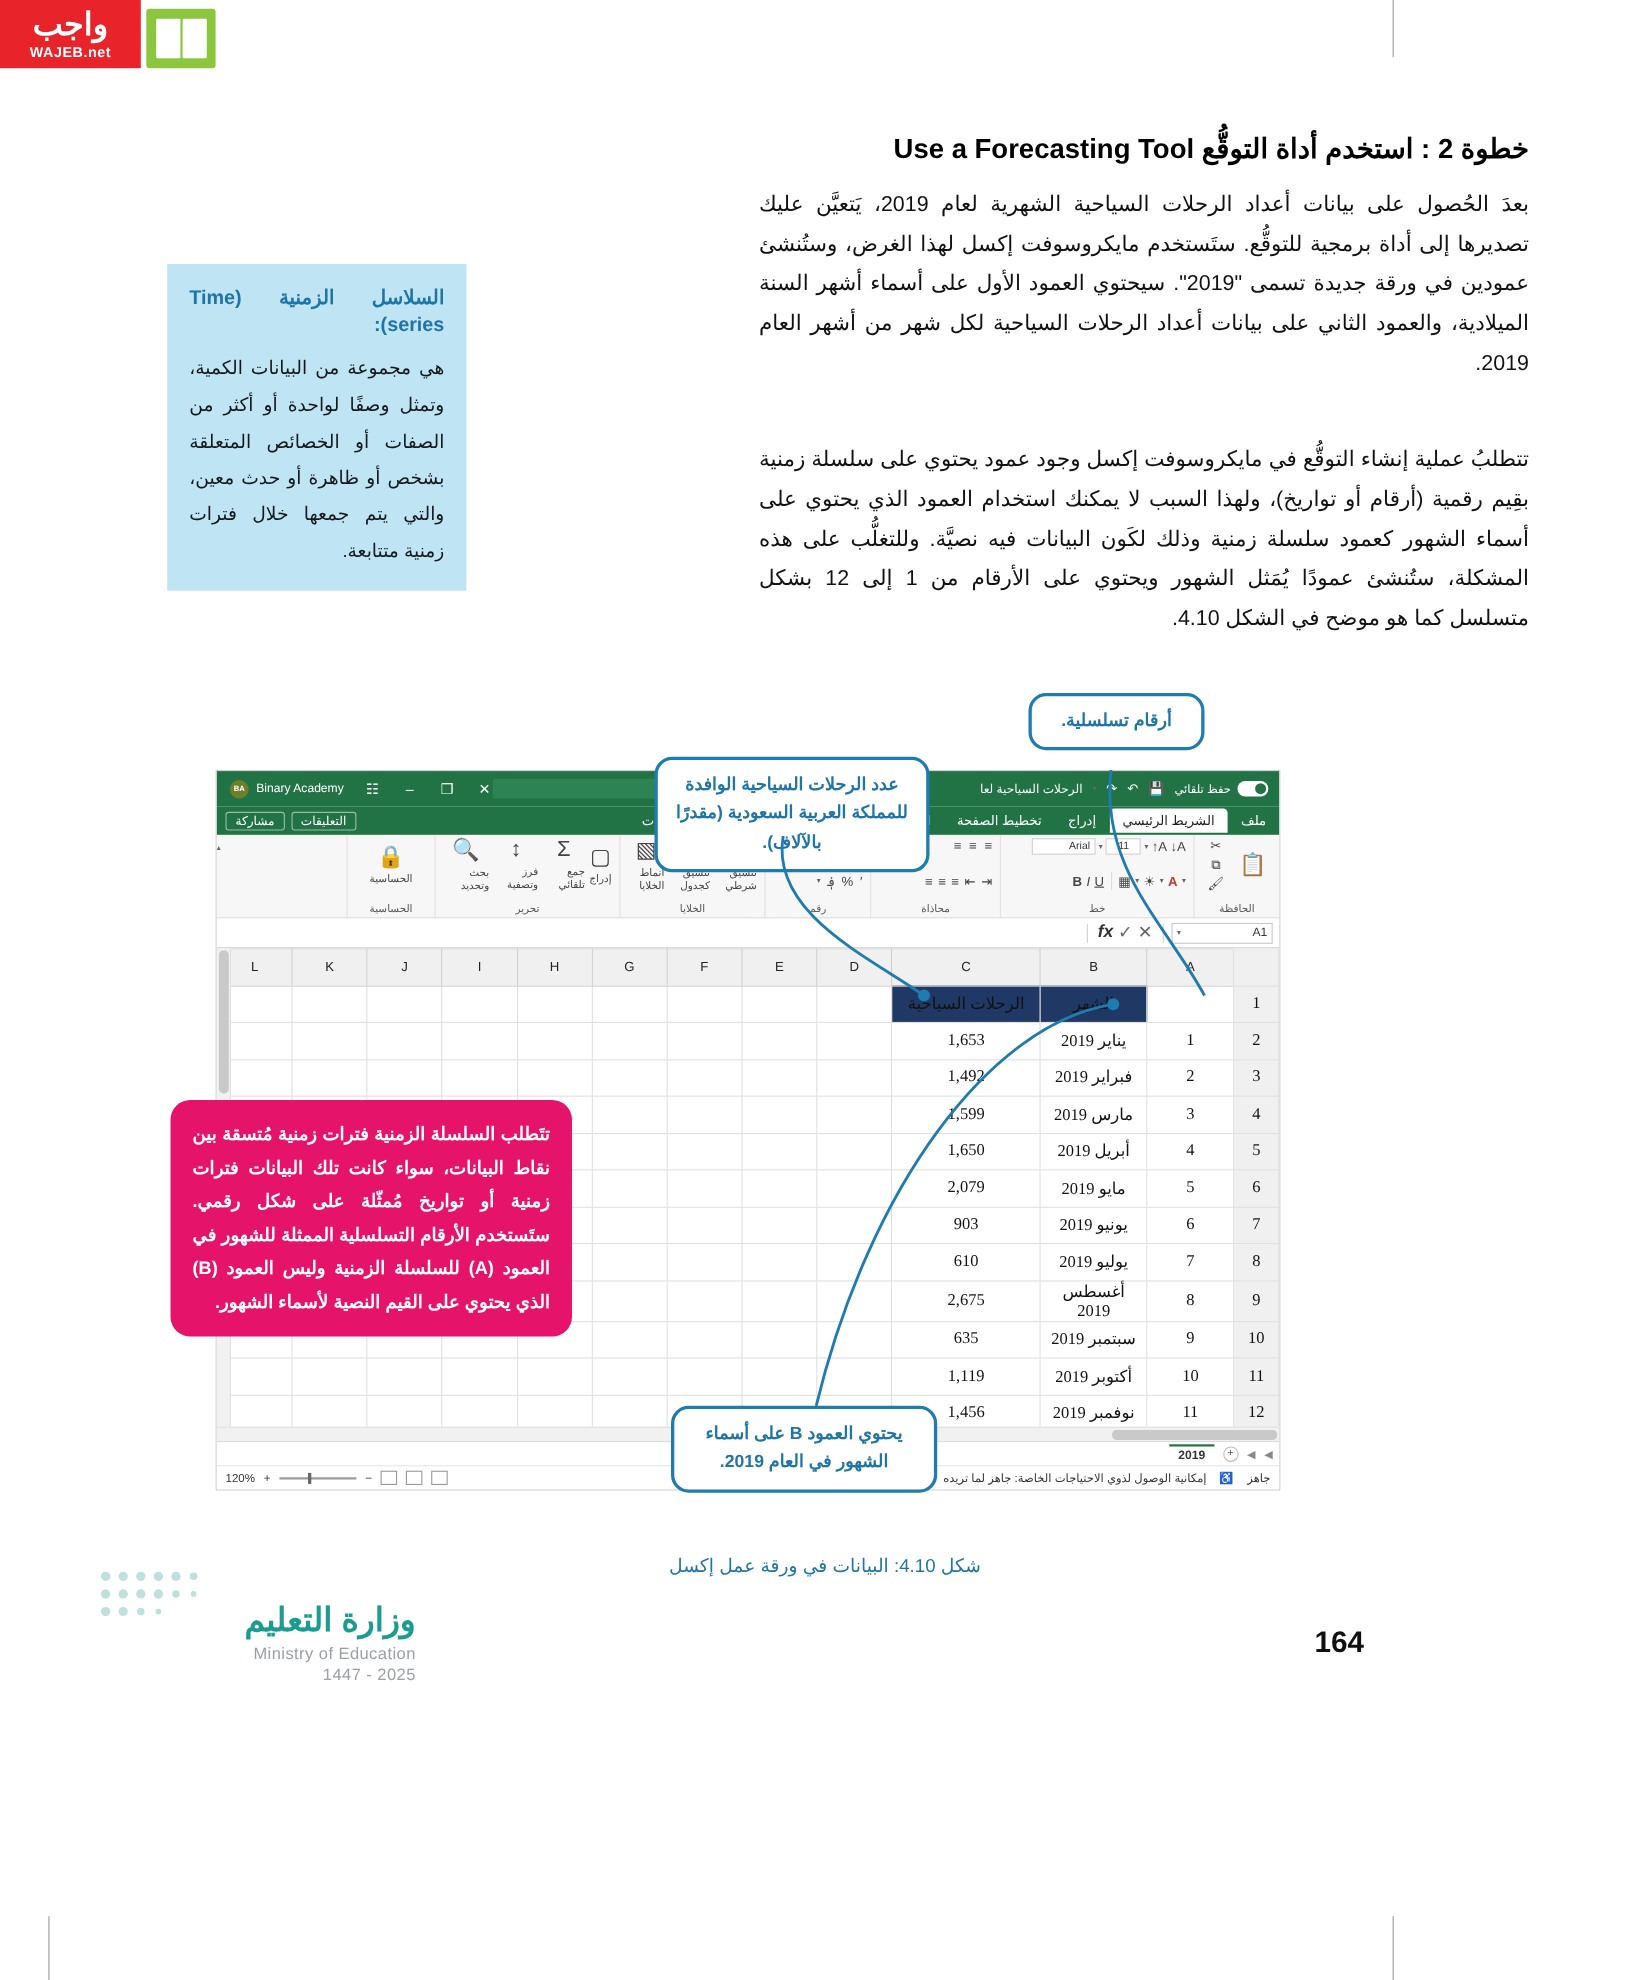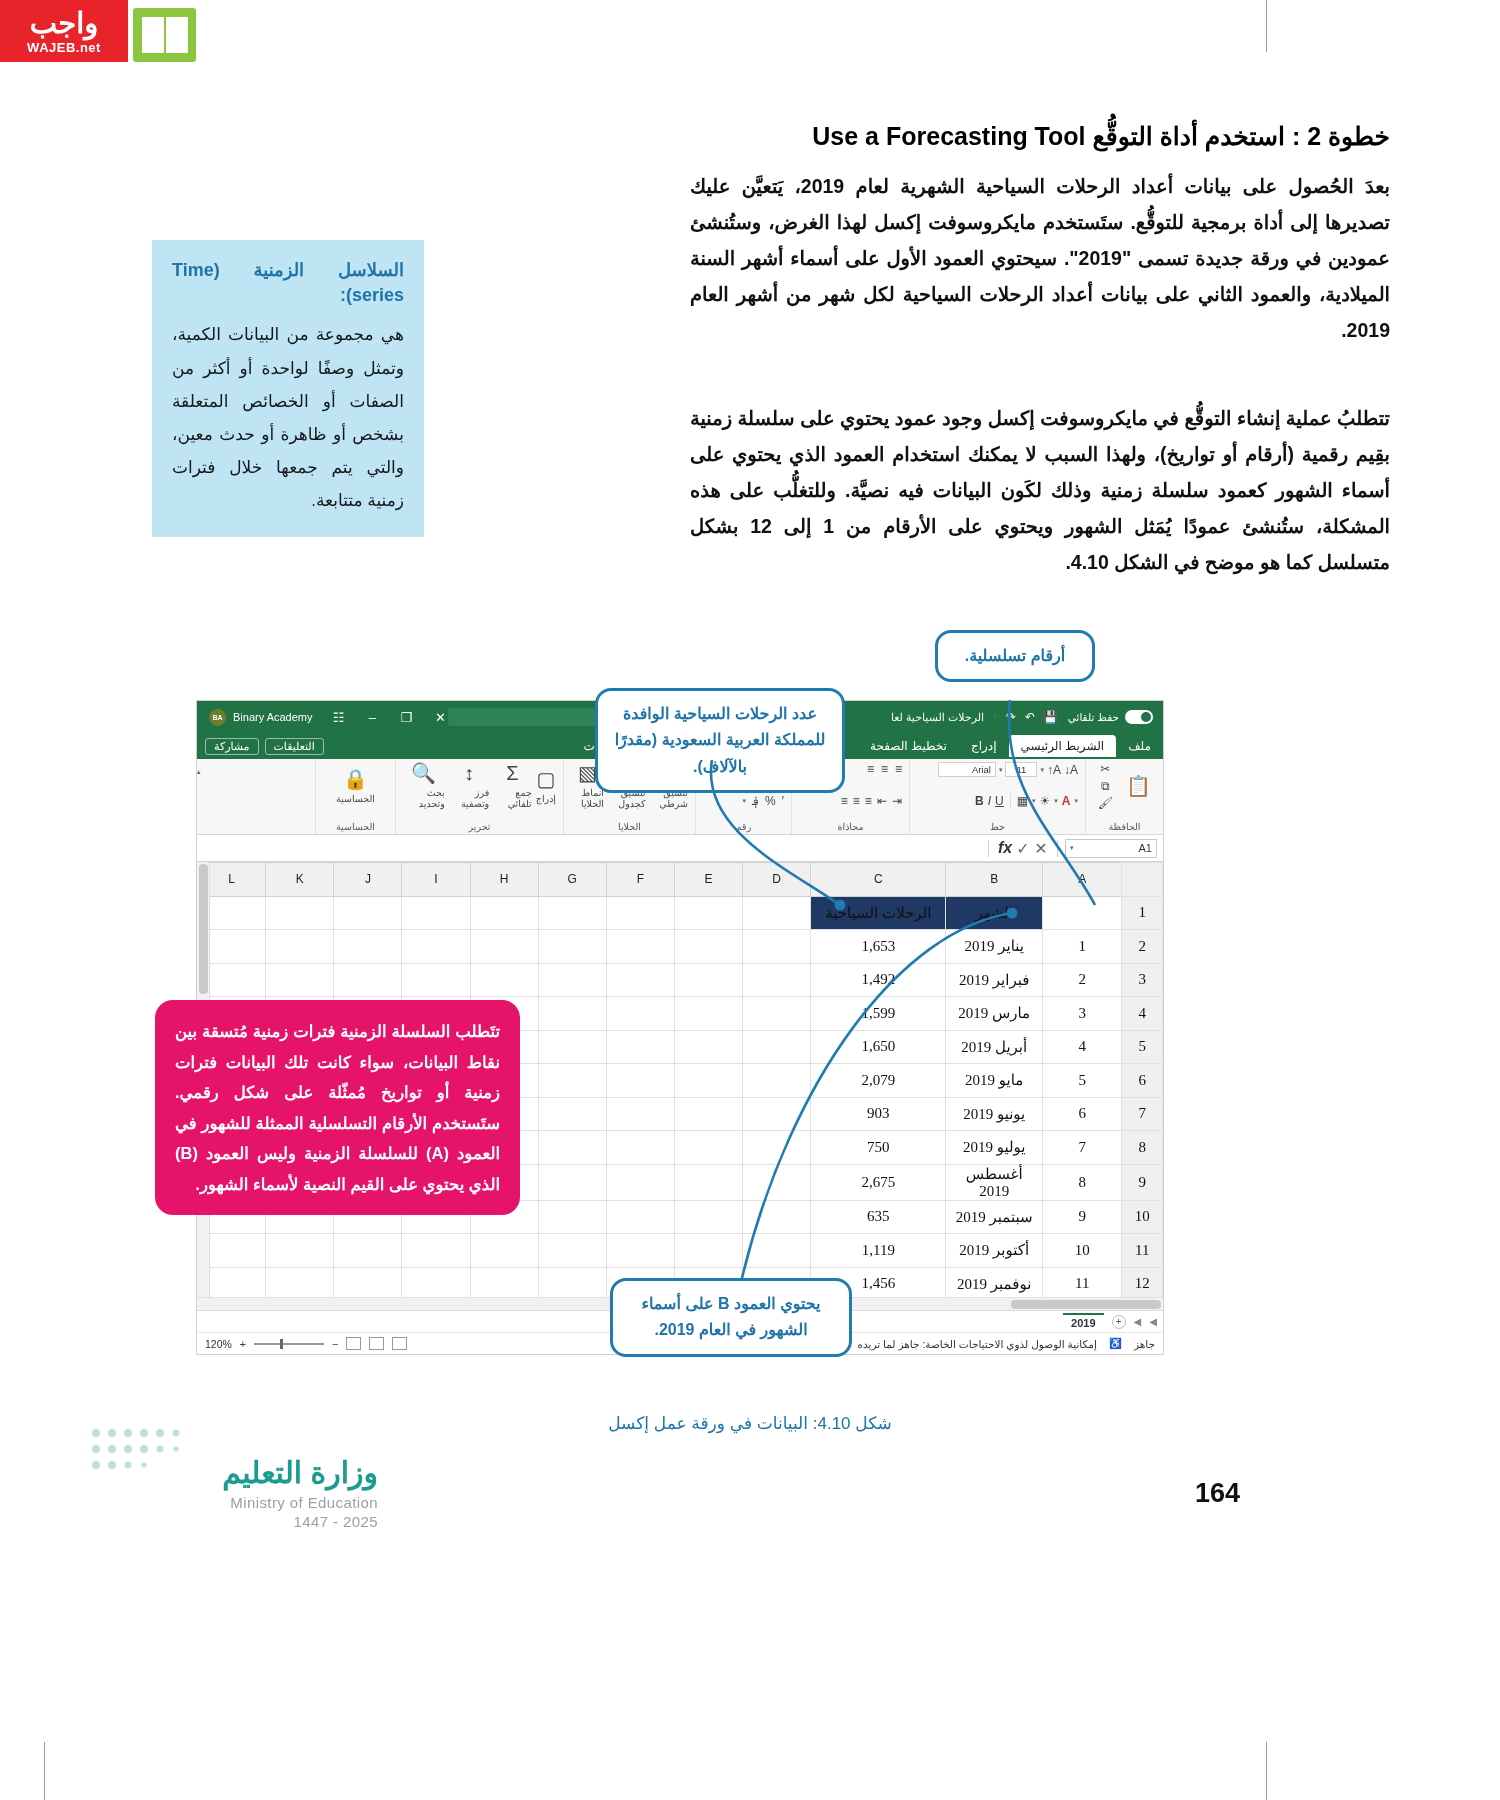--- a/index.html
+++ b/index.html
@@ -34,21 +34,21 @@
   
   #content { position:absolute; top:120px; right:110px; width:700px; }
 
   .heading {
     font-size:25px; font-weight:bold; color:#000;
     margin:0 0 14px 0; direction:rtl; text-align:right;
     line-height:1.35;
   }
   .para {
     font-size:19.5px; color:#111; line-height:1.85;
-    text-align:justify; direction:rtl; margin:4px 0 6px 0;font-weight:bold;
+    text-align:justify; direction:rtl; margin:4px 0 6px 0;
   }
 
   
   #def-box {
     position:absolute; top:240px; left:152px; width:272px;
     background:#BFE5F5; padding:18px 20px 20px 20px;
     direction:rtl; text-align:justify;
   }
   #def-title { color:#1F74A8; font-weight:bold; font-size:18px; margin-bottom:10px; line-height:1.4; }
   #def-body  { color:#14181b; font-size:17px; line-height:1.95; text-align:justify; }
@@ -573,21 +573,21 @@
           <td class="blank"></td>
             <td class="blank"></td>
           <td class="blank"></td>
             <td class="blank"></td>
           <td class="blank"></td>
         </tr>
         <tr>
           <th class="rowhdr">8</th>
           <td class="seq">7</td>
           <td class="mon">يوليو 2019</td>
-          <td class="num">750</td>
+          <td class="num">610</td>
           <td class="blank"></td>
             <td class="blank"></td>
           <td class="blank"></td>
             <td class="blank"></td>
           <td class="blank"></td>
             <td class="blank"></td>
           <td class="blank"></td>
             <td class="blank"></td>
           <td class="blank"></td>
         </tr>

